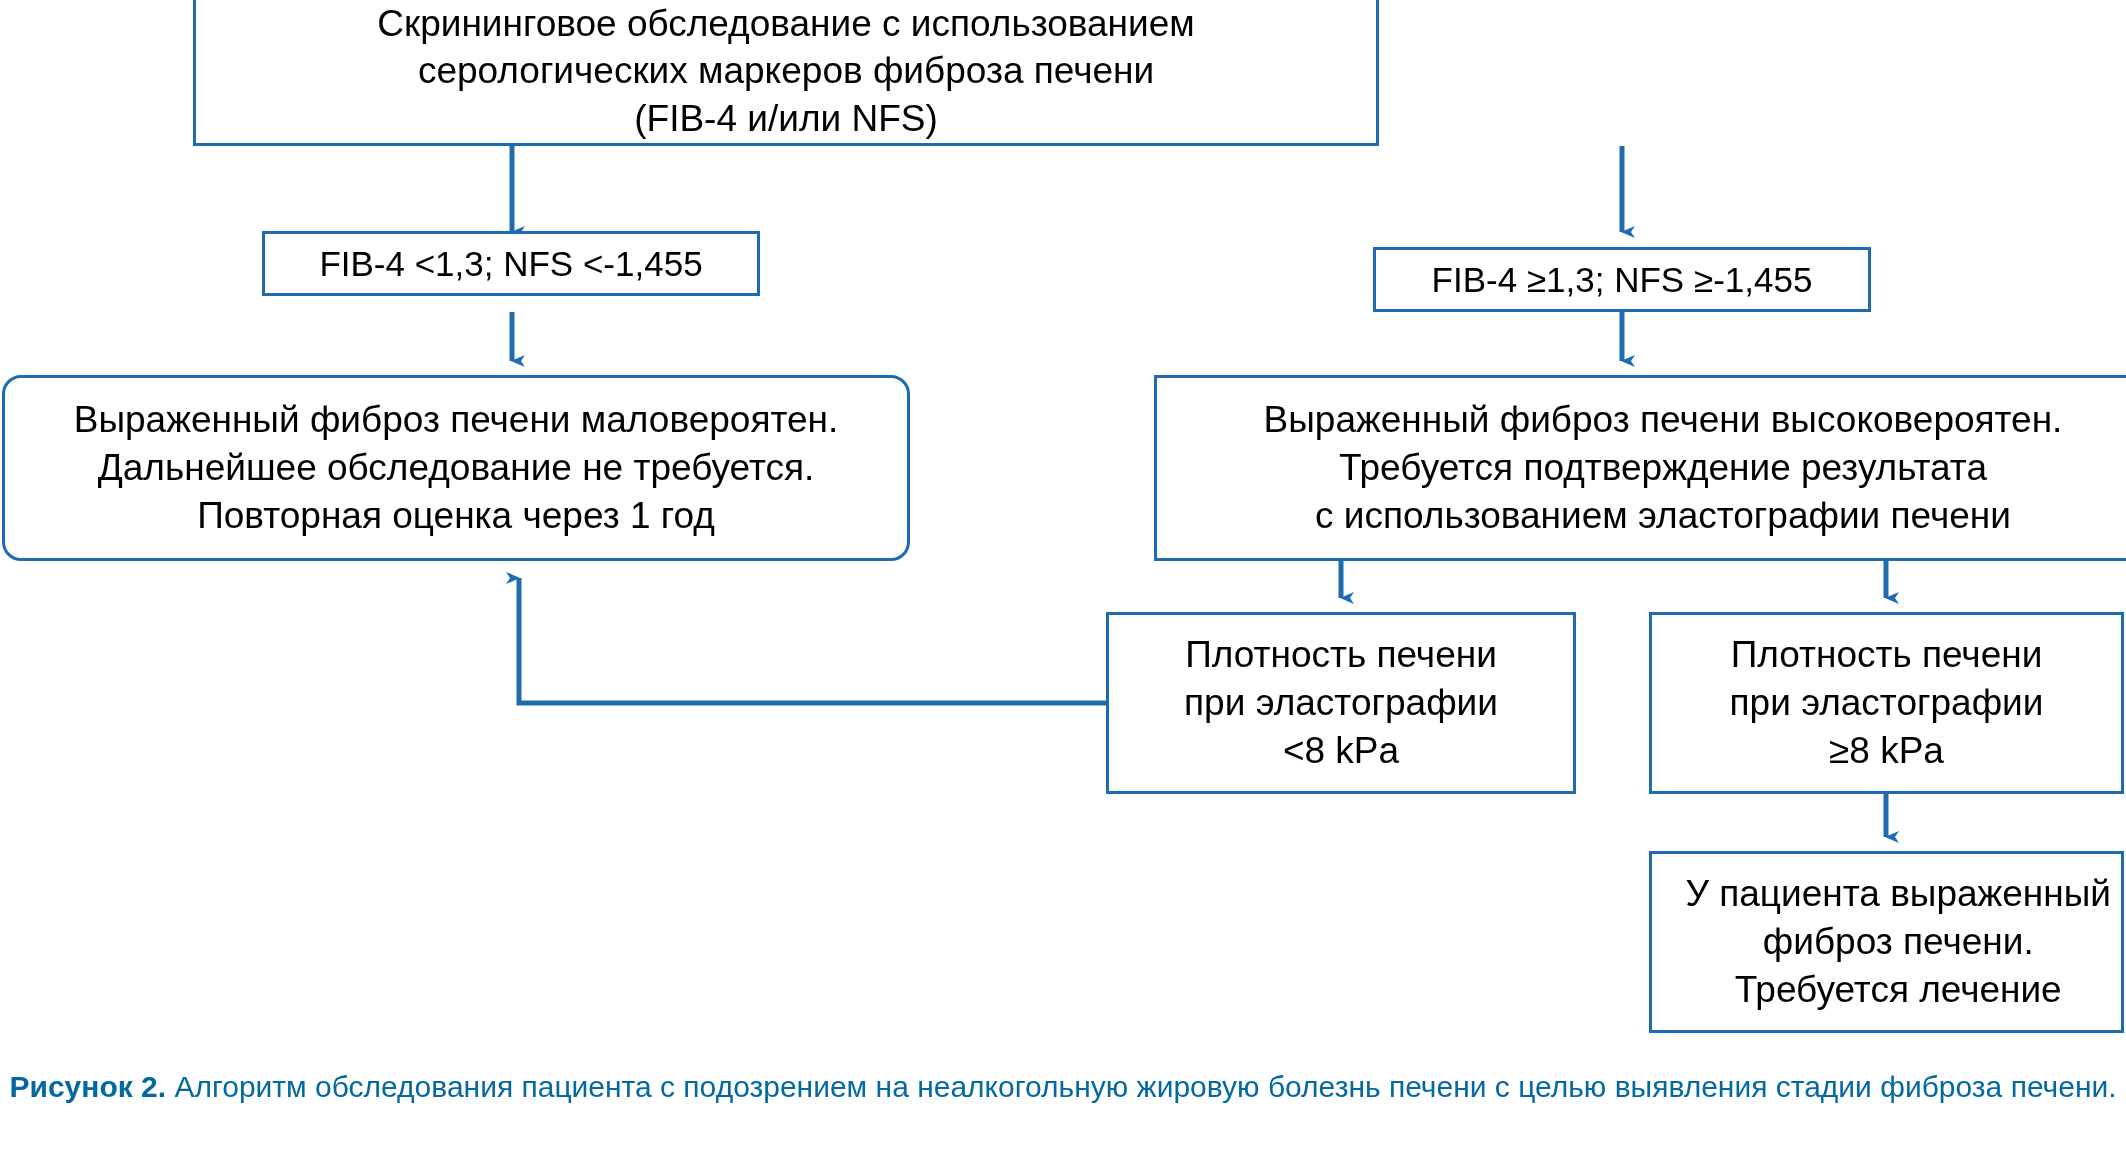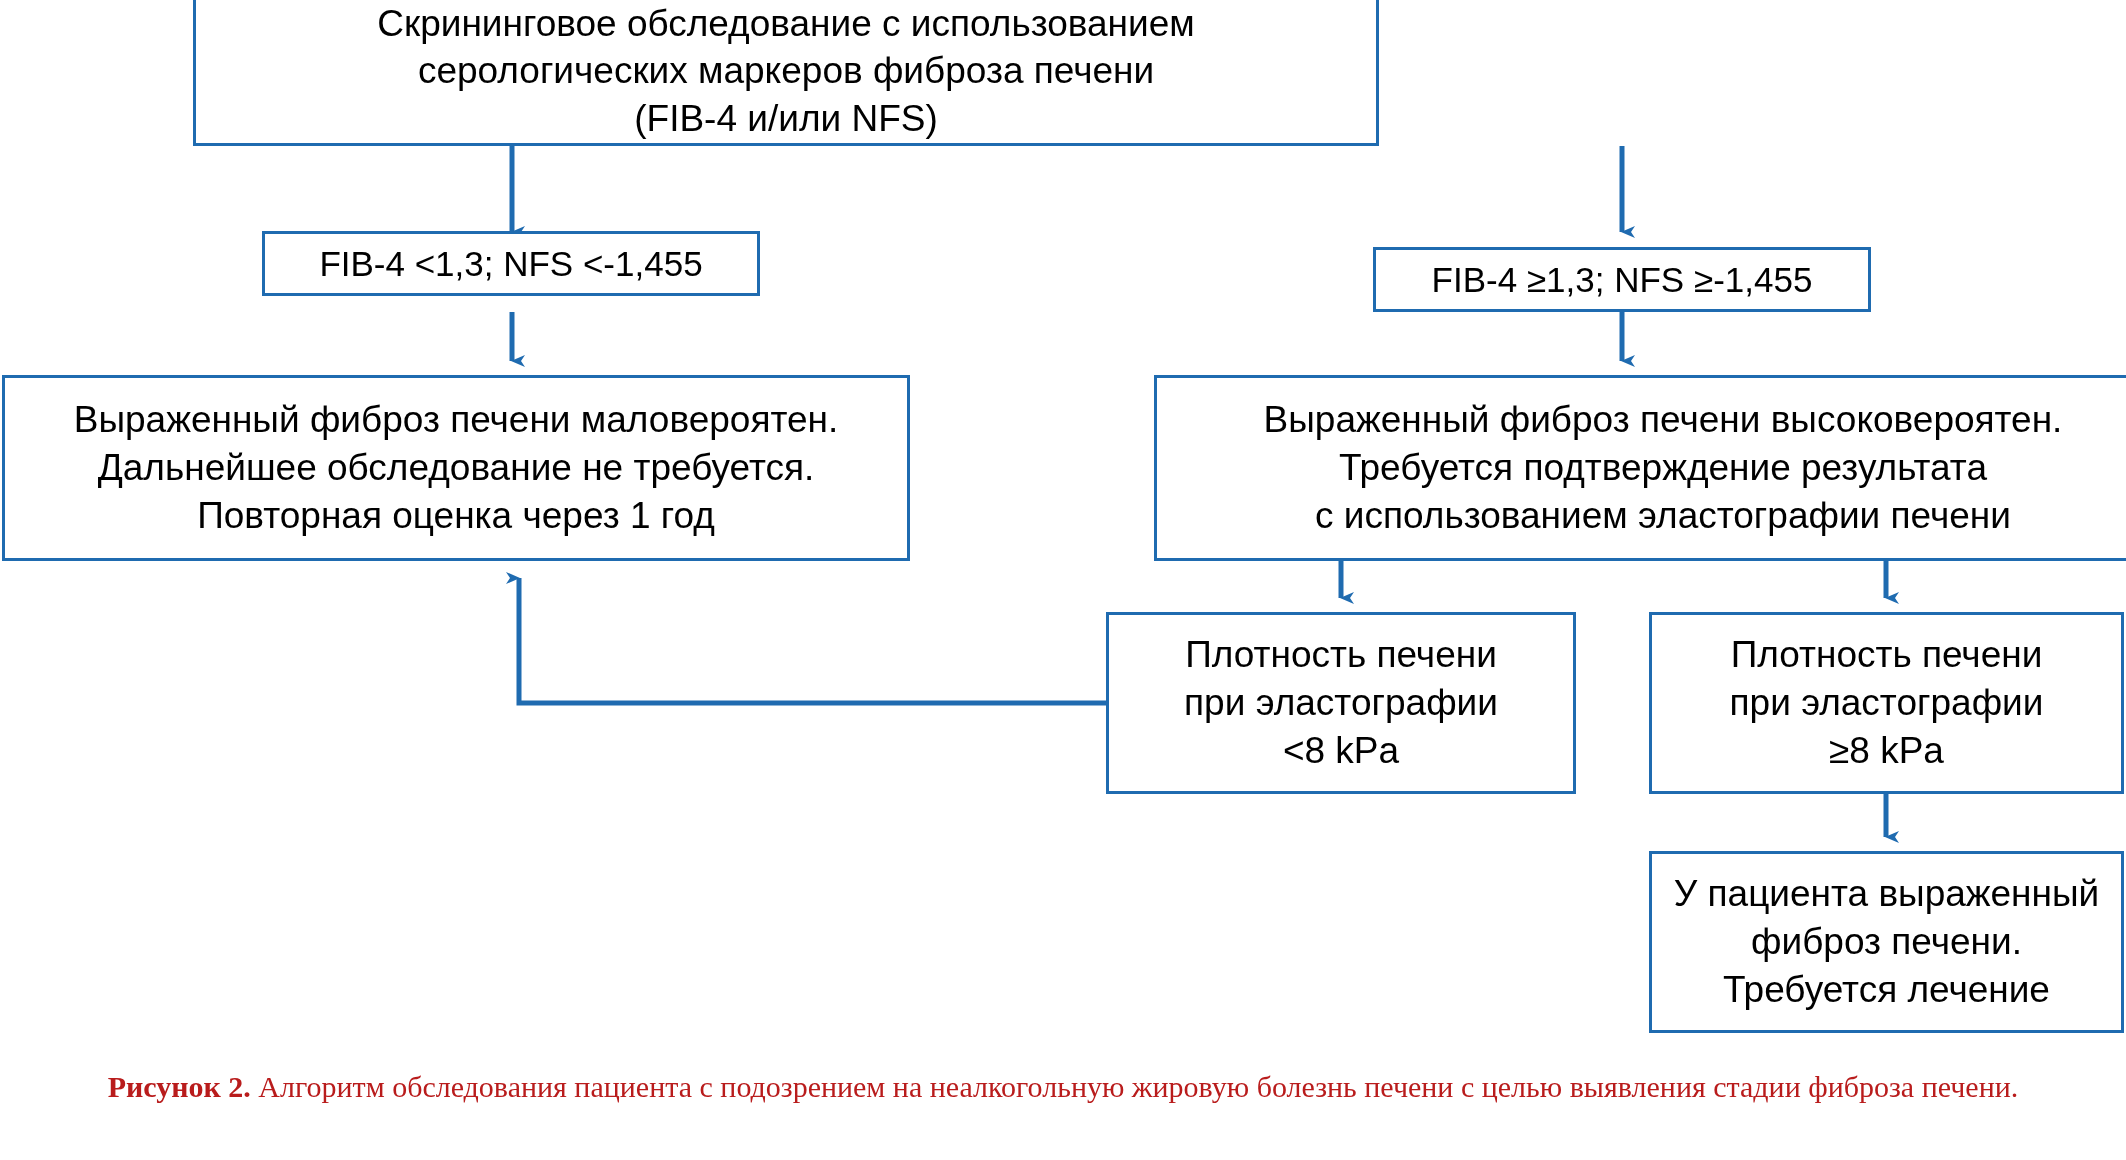--- a/index.html
+++ b/index.html
@@ -57,53 +57,54 @@
     font-size: 35px;
   }
   #node-high-risk-criteria {
     left: 1373px; top: 247px; width: 498px; height: 65px;
     font-size: 35px;
   }
 
   #node-low-risk-result {
     left: 2px; top: 375px; width: 908px; height: 186px;
     font-size: 37px;
+    border-radius: 19px;
   }
   #node-high-risk-result {
     left: 1106px; top: 375px; width: 1018px; height: 186px;
     font-size: 37px;
     margin-left: 48px;
   }
 
   #node-stiffness-low {
     left: 1106px; top: 612px; width: 470px; height: 182px;
     font-size: 37px;
   }
   #node-stiffness-high {
     left: 1649px; top: 612px; width: 475px; height: 182px;
     font-size: 37px;
   }
 
   #node-diagnosis {
     left: 1649px; top: 851px; width: 475px; height: 182px;
     font-size: 37px;
+    justify-content: flex-end;
   }
 
   
   #caption {
     position: absolute;
     left: 4px;
     top: 1066px;
     width: 2118px;
     font-size: 30px;
     line-height: 1.42;
     text-align: justify;
     text-align-last: center;
-    color: #b91c1c;
-    font-family: Liberation Serif, serif;
+    color: #0369a1;
   }
   #caption .caption-lead {
     font-weight: bold;
   }
   #caption .caption-body {
     font-weight: normal;
   }
 </style>
 </head>
 <body>

